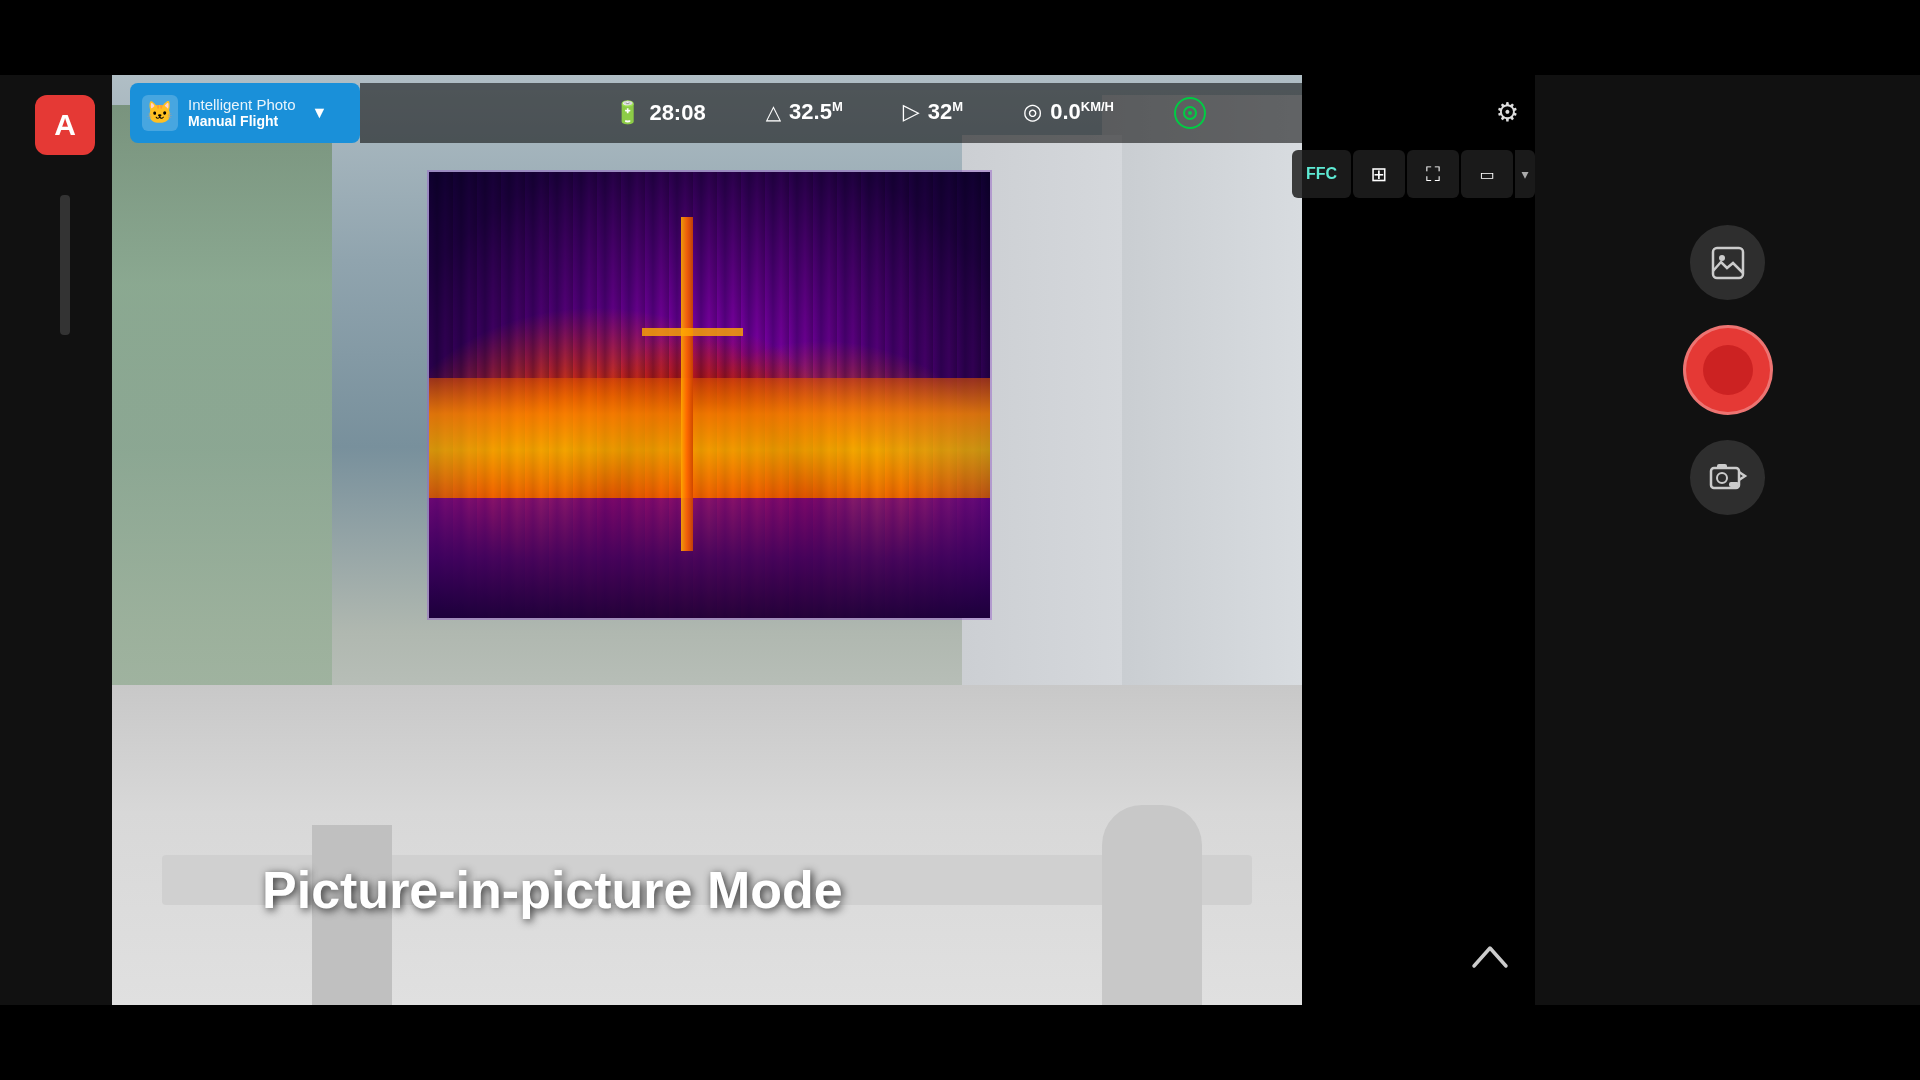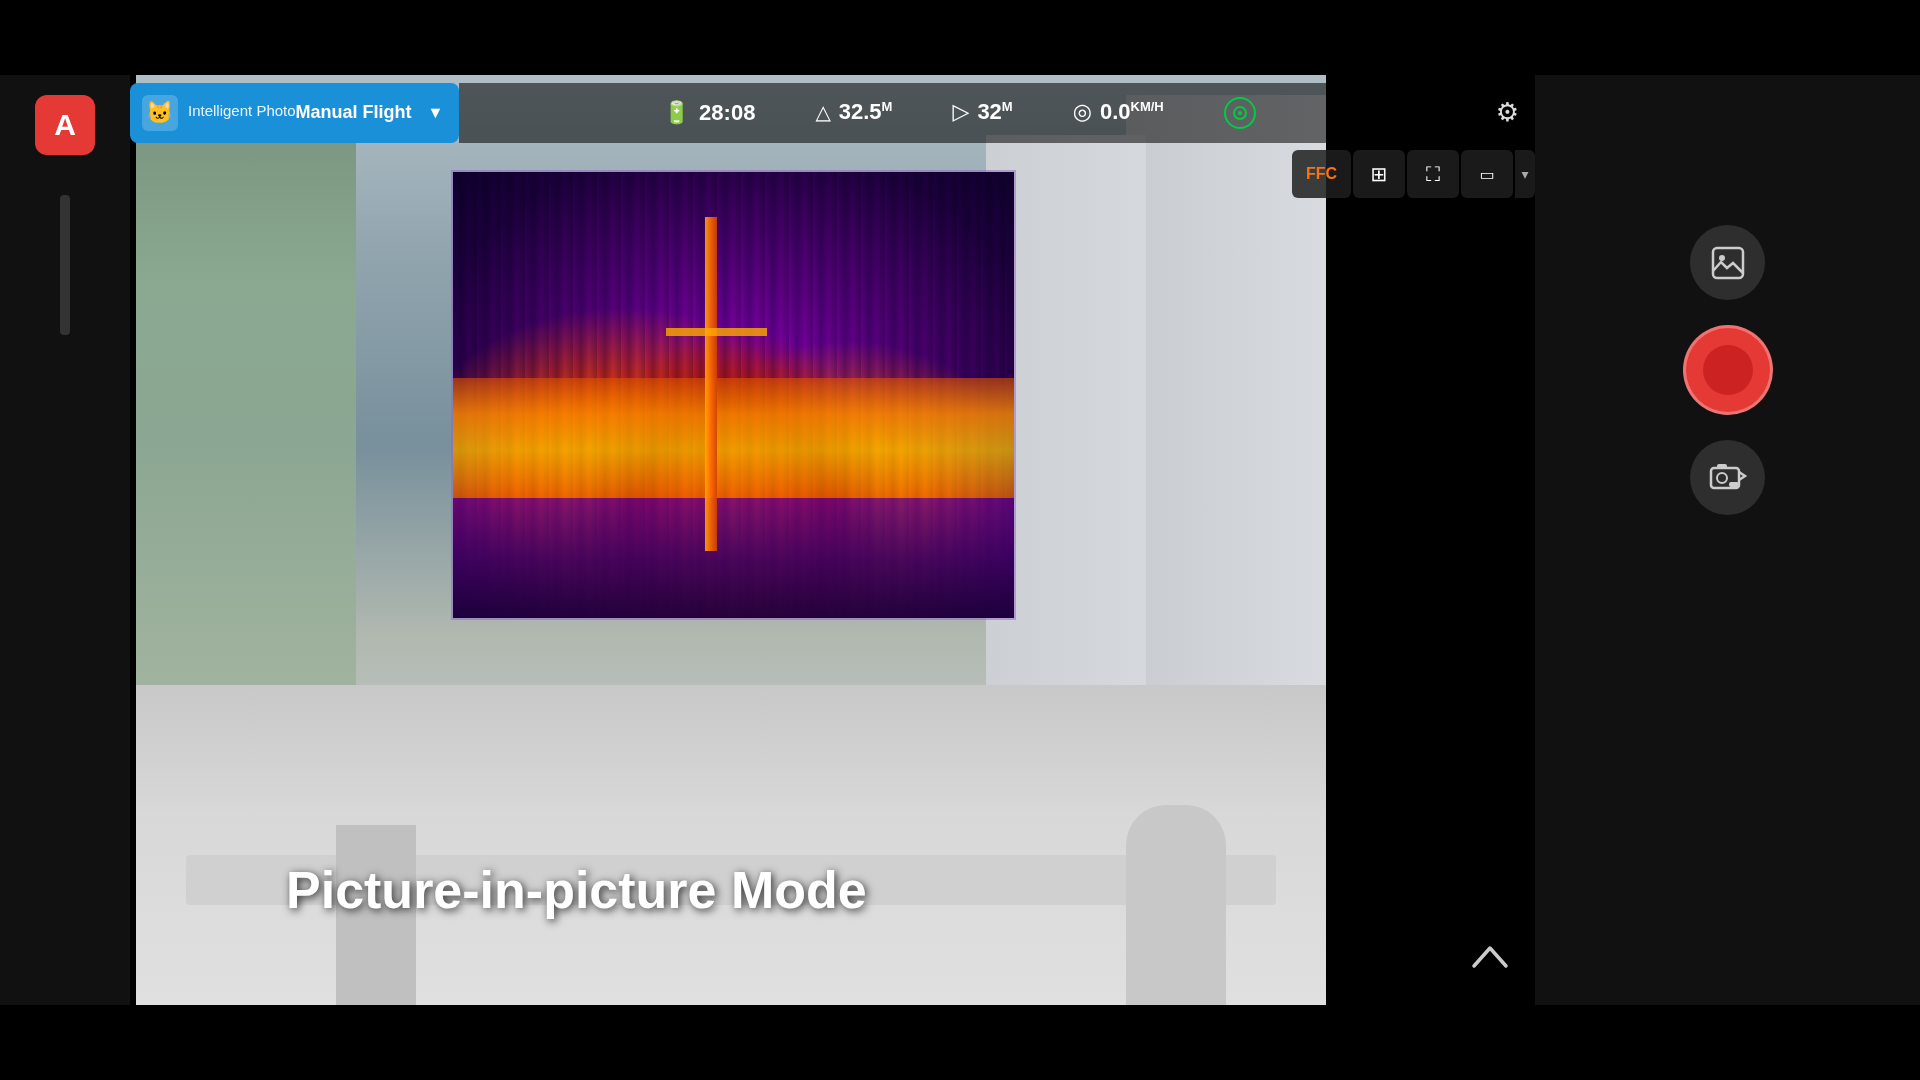--- a/index.html
+++ b/index.html
@@ -8,21 +8,21 @@
       height: 1080px;
       background: #000;
       overflow: hidden;
       font-family: 'Arial', sans-serif;
       position: relative;
     }
 
     
     .main-view {
       position: absolute;
-      left: 136px;
+      left: 112px;
       top: 75px;
       width: 1190px;
       height: 930px;
       background: #a21caf;
       overflow: hidden;
     }
 
     
     .bg-scene {
       position: absolute;
@@ -221,31 +221,32 @@
       border-radius: 6px;
       display: flex;
       align-items: center;
       justify-content: center;
       color: #fff;
       font-size: 22px;
     }
 
     .flight-mode-text {
       display: flex;
+      flex-direction: column;
       color: #fff;
     }
 
     .flight-mode-label {
       font-size: 15px;
       font-weight: 400;
       opacity: 0.9;
     }
 
     .flight-mode-sub {
-      font-size: 18px;
+      font-size: 14px;
       font-weight: 700;
     }
 
     .flight-mode-arrow {
       margin-left: 6px;
       color: #fff;
       font-size: 16px;
     }
 
     
@@ -384,21 +385,21 @@
       right: 385px;
       top: 150px;
       display: flex;
       align-items: center;
       gap: 2px;
       z-index: 10;
     }
 
     .ffc-btn {
       background: rgba(30,30,30,0.85);
-      color: #f97316;
+      color: #5eead4;
       font-size: 16px;
       font-weight: 700;
       padding: 8px 14px;
       border-radius: 6px;
       cursor: pointer;
       height: 48px;
       display: flex;
       align-items: center;
     }
 

